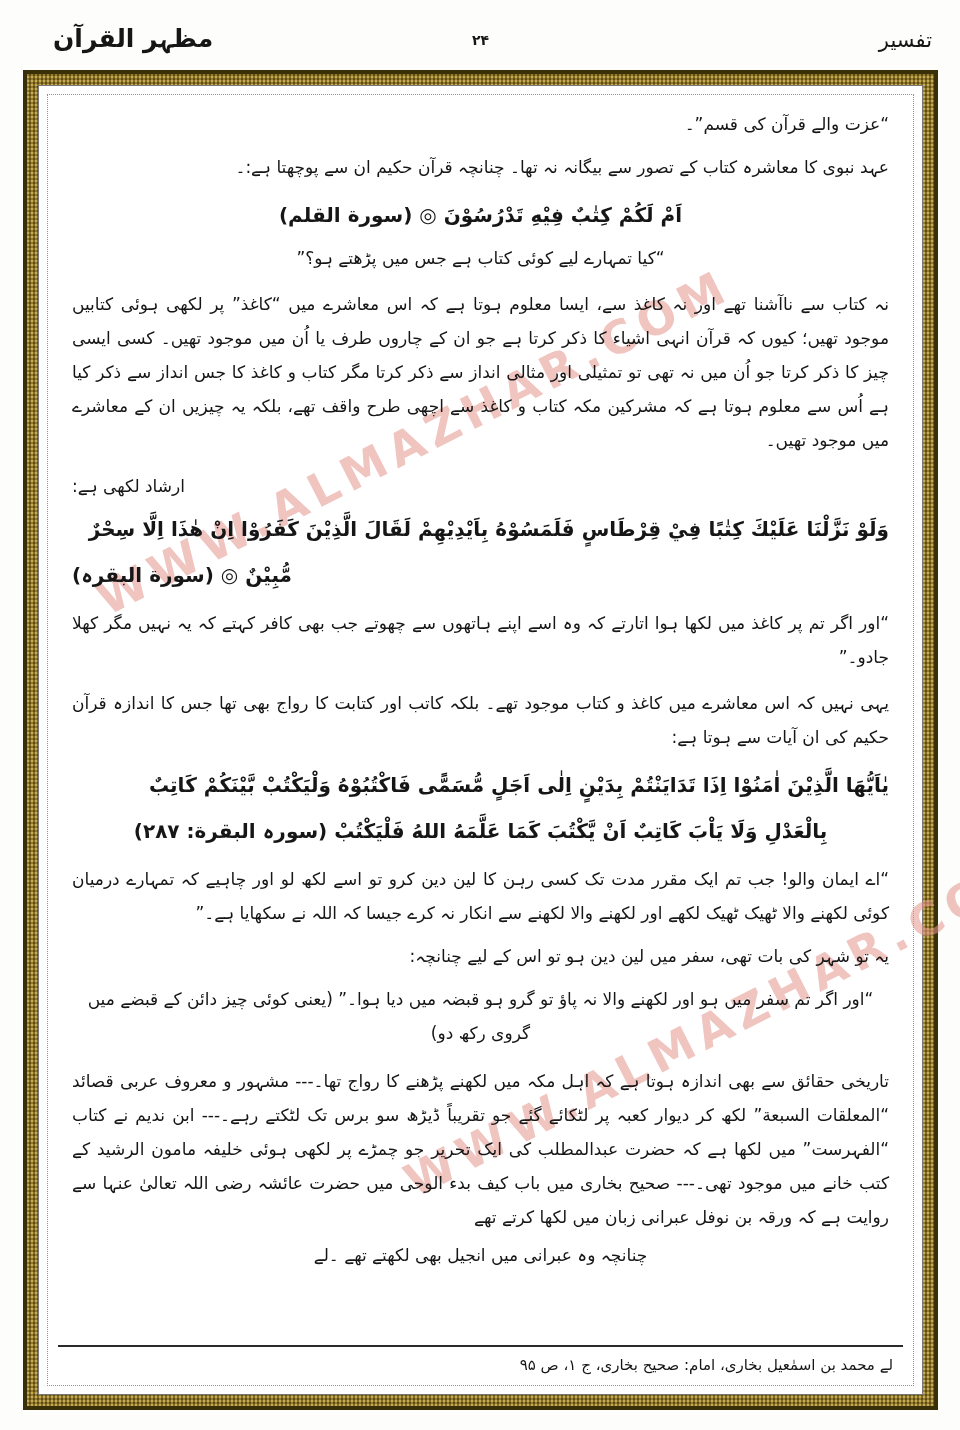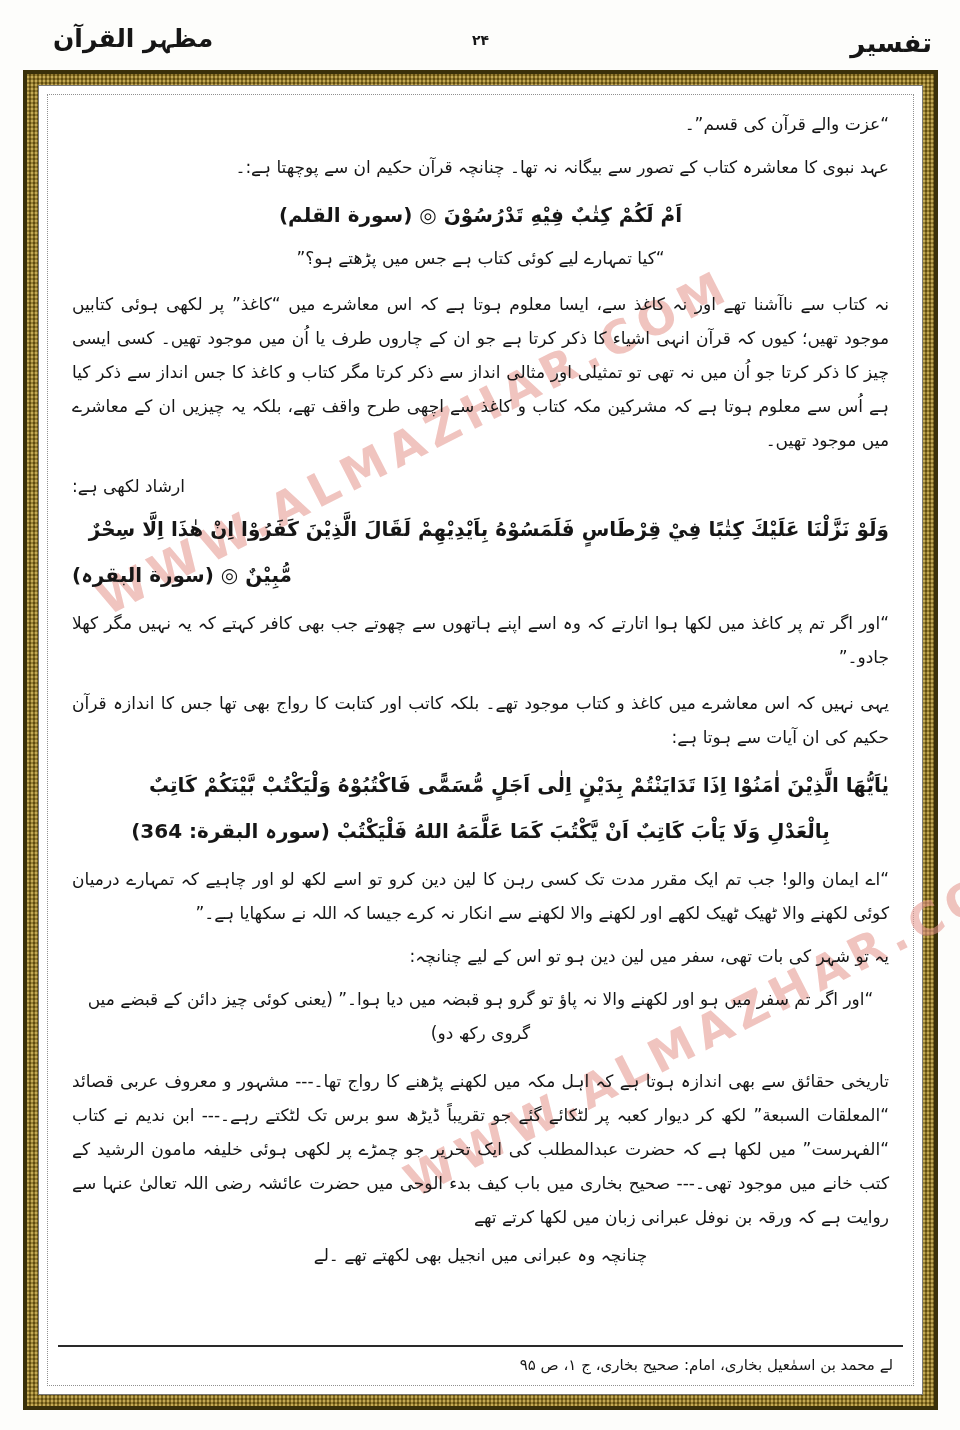--- a/index.html
+++ b/index.html
@@ -1,20 +1,20 @@
 <!DOCTYPE html>
 <html lang="ur" dir="rtl"><head>
 <meta charset="utf-8">
 <style>
   html,body{margin:0;padding:0;width:960px;height:1430px;background:#fdfdfb;overflow:hidden;}
   body{position:relative;font-family:"DejaVu Sans",sans-serif;color:#161616;}
 
   
   .runhead{position:absolute;top:24px;left:25px;width:911px;height:44px;z-index:3;}
-  .runhead .rh-right{position:absolute;right:4px;top:4px;font-size:26px;font-weight:bold;}
+  .runhead .rh-right{position:absolute;right:4px;top:4px;font-size:21px;font-weight:normal;}
   .runhead .rh-center{position:absolute;left:0;right:0;top:8px;text-align:center;font-size:14px;font-weight:bold;}
   .runhead .rh-left{position:absolute;left:28px;top:0;font-size:25px;font-weight:bold;}
 
   
   .frame{position:absolute;left:25px;top:72px;width:911px;height:1336px;
     background:#a8861c;
     background-image:
       repeating-linear-gradient(90deg, rgba(56,44,6,.40) 0 2px, rgba(255,245,200,.18) 2px 4px),
       repeating-linear-gradient(0deg, rgba(56,44,6,.40) 0 2px, rgba(255,245,200,.18) 2px 4px);
     box-shadow:0 0 0 2px #39300a, inset 0 0 0 2px #39300a;}
@@ -65,21 +65,21 @@
         <div class="blk just">عہد نبوی کا معاشرہ کتاب کے تصور سے بیگانہ نہ تھا۔ چنانچہ قرآن حکیم ان سے پوچھتا ہے:۔</div>
         <div class="blk verse center mb4">اَمْ لَكُمْ كِتٰبٌ فِيْهِ تَدْرُسُوْنَ ◎ (سورة القلم)</div>
         <div class="blk center mb12">“کیا تمہارے لیے کوئی کتاب ہے جس میں پڑھتے ہو؟”</div>
         <div class="blk just mb12">نہ کتاب سے ناآشنا تھے اور نہ کاغذ سے، ایسا معلوم ہوتا ہے کہ اس معاشرے میں “کاغذ” پر لکھی ہوئی کتابیں موجود تھیں؛ کیوں کہ قرآن انہی اشیاء کا ذکر کرتا ہے جو ان کے چاروں طرف یا اُن میں موجود تھیں۔ کسی ایسی چیز کا ذکر کرتا جو اُن میں نہ تھی تو تمثیلی اور مثالی انداز سے ذکر کرتا مگر کتاب و کاغذ کا جس انداز سے ذکر کیا ہے اُس سے معلوم ہوتا ہے کہ مشرکین مکہ کتاب و کاغذ سے اچھی طرح واقف تھے، بلکہ یہ چیزیں ان کے معاشرے میں موجود تھیں۔</div>
         <div class="blk left mb4">ارشاد لکھی ہے:</div>
         <div class="blk verse just mb2">وَلَوْ نَزَّلْنَا عَلَيْكَ كِتٰبًا فِيْ قِرْطَاسٍ فَلَمَسُوْهُ بِاَيْدِيْهِمْ لَقَالَ الَّذِيْنَ كَفَرُوْا اِنْ هٰذَا اِلَّا سِحْرٌ</div>
         <div class="blk verse left">مُّبِيْنٌ ◎ (سورة البقرہ)</div>
         <div class="blk just mb12">“اور اگر تم پر کاغذ میں لکھا ہوا اتارتے کہ وہ اسے اپنے ہاتھوں سے چھوتے جب بھی کافر کہتے کہ یہ نہیں مگر کھلا جادو۔”</div>
         <div class="blk just">یہی نہیں کہ اس معاشرے میں کاغذ و کتاب موجود تھے۔ بلکہ کاتب اور کتابت کا رواج بھی تھا جس کا اندازہ قرآن حکیم کی ان آیات سے ہوتا ہے:</div>
         <div class="blk verse just mb2">يٰاَيُّهَا الَّذِيْنَ اٰمَنُوْا اِذَا تَدَايَنْتُمْ بِدَيْنٍ اِلٰى اَجَلٍ مُّسَمًّى فَاكْتُبُوْهُ وَلْيَكْتُبْ بَّيْنَكُمْ كَاتِبٌ</div>
-        <div class="blk verse center">بِالْعَدْلِ وَلَا يَاْبَ كَاتِبٌ اَنْ يَّكْتُبَ كَمَا عَلَّمَهُ اللهُ فَلْيَكْتُبْ (سورہ البقرة: 364)</div>
+        <div class="blk verse center">بِالْعَدْلِ وَلَا يَاْبَ كَاتِبٌ اَنْ يَّكْتُبَ كَمَا عَلَّمَهُ اللهُ فَلْيَكْتُبْ (سورہ البقرة: ۲۸۷)</div>
         <div class="blk just">“اے ایمان والو! جب تم ایک مقرر مدت تک کسی رہن کا لین دین کرو تو اسے لکھ لو اور چاہیے کہ تمہارے درمیان کوئی لکھنے والا ٹھیک ٹھیک لکھے اور لکھنے والا لکھنے سے انکار نہ کرے جیسا کہ اللہ نے سکھایا ہے۔”</div>
         <div class="blk just">یہ تو شہر کی بات تھی، سفر میں لین دین ہو تو اس کے لیے چنانچہ:</div>
         <div class="blk center mb14">“اور اگر تم سفر میں ہو اور لکھنے والا نہ پاؤ تو گرو ہو قبضہ میں دیا ہوا۔” (یعنی کوئی چیز دائن کے قبضے میں گروی رکھ دو)</div>
         <div class="blk just mb4">تاریخی حقائق سے بھی اندازہ ہوتا ہے کہ اہل مکہ میں لکھنے پڑھنے کا رواج تھا۔--- مشہور و معروف عربی قصائد “المعلقات السبعة” لکھ کر دیوار کعبہ پر لٹکائے گئے جو تقریباً ڈیڑھ سو برس تک لٹکتے رہے۔--- ابن ندیم نے کتاب “الفہرست” میں لکھا ہے کہ حضرت عبدالمطلب کی ایک تحریر جو چمڑے پر لکھی ہوئی خلیفہ مامون الرشید کے کتب خانے میں موجود تھی۔--- صحیح بخاری میں باب کیف بدء الوحی میں حضرت عائشہ رضی اللہ تعالیٰ عنہا سے روایت ہے کہ ورقہ بن نوفل عبرانی زبان میں لکھا کرتے تھے</div>
         <div class="blk center">چنانچہ وہ عبرانی میں انجیل بھی لکھتے تھے ۔لے</div>
       </div>
 
       <div class="footrow">
         <div class="ftext">لے محمد بن اسمٰعیل بخاری، امام: صحیح بخاری، ج ۱، ص ۹۵</div>
       </div>

